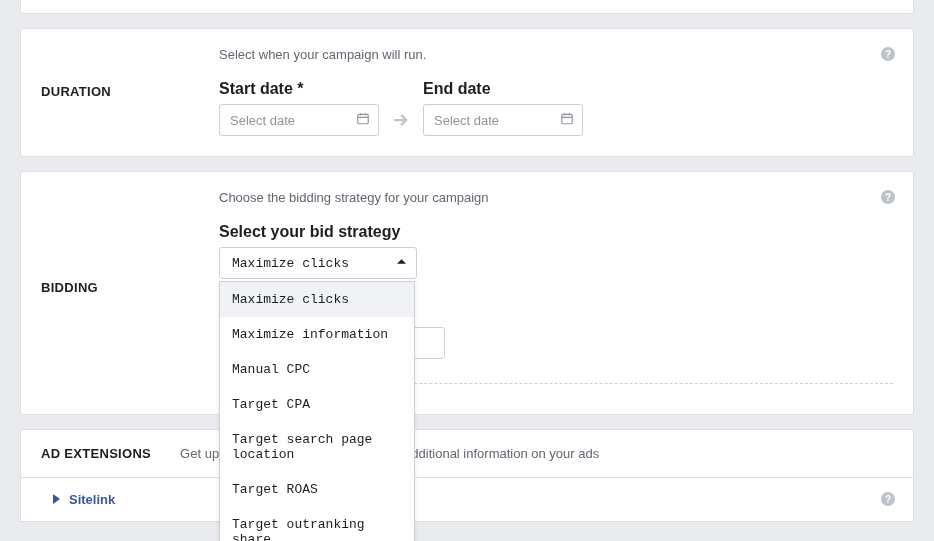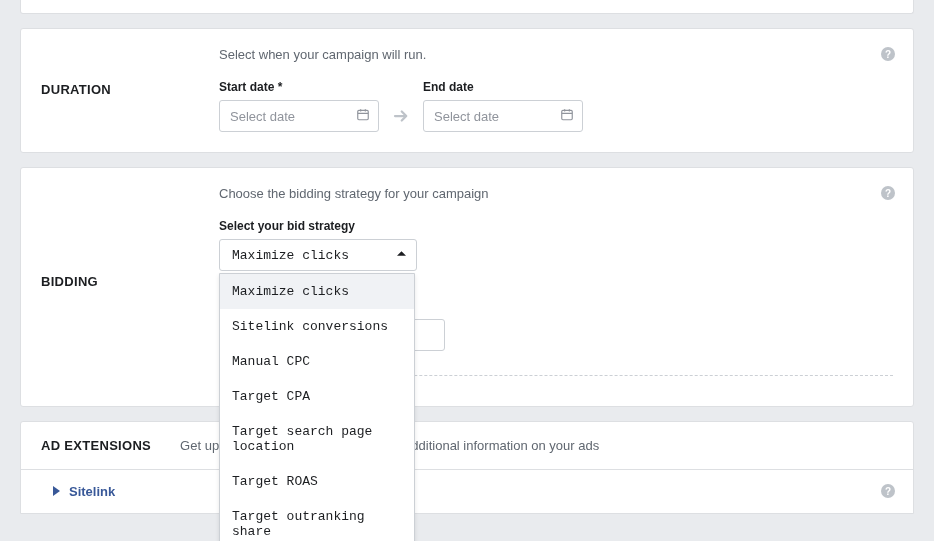--- a/index.html
+++ b/index.html
@@ -52,21 +52,21 @@
   .field-row {
     display: flex;
     align-items: flex-end;
     gap: 10px;
   }
   .field-group {
     display: flex;
     flex-direction: column;
   }
   .field-label {
-    font-size: 12px;
+    font-size: 16px;
     font-weight: 600;
     color: #1c1e21;
     margin-bottom: 6px;
   }
   .date-input {
     position: relative;
     width: 160px;
     height: 32px;
     border: 1px solid #ccd0d5;
     border-radius: 3px;
@@ -272,21 +272,21 @@
         <div class="select-box">
           <span>Maximize clicks</span>
           <span class="caret">
             <svg width="9" height="9" viewBox="0 0 10 10">
                 <polygon points="0,7 10,7 5,2" fill="#1c1e21"></polygon>
               </svg>
           </span>
         </div>
         <div class="dropdown">
           <div class="dropdown-item selected">Maximize clicks</div>
-          <div class="dropdown-item">Sitelink conversions</div>
+          <div class="dropdown-item">Maximize information</div>
           <div class="dropdown-item">Manual CPC</div>
           <div class="dropdown-item">Target CPA</div>
           <div class="dropdown-item">Target search page location</div>
           <div class="dropdown-item">Target ROAS</div>
           <div class="dropdown-item">Target outranking share</div>
         </div>
       </div>
       <div class="hidden-number-input"></div>
       <div class="dotted-divider"></div>
     </div>

